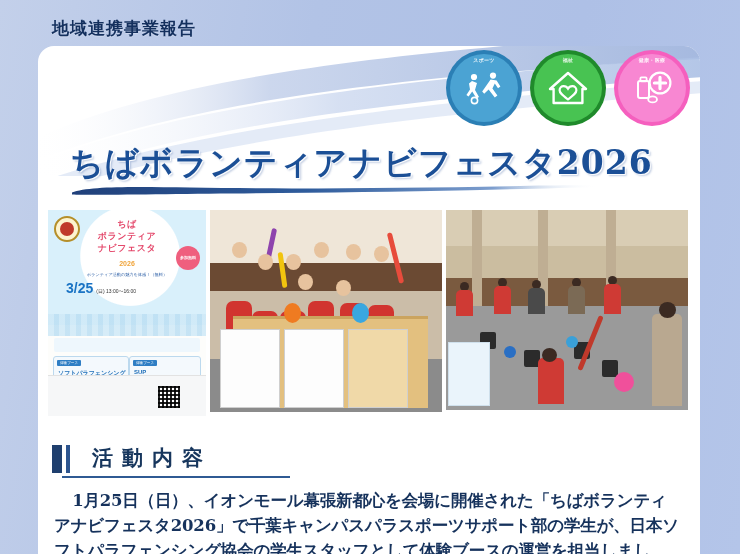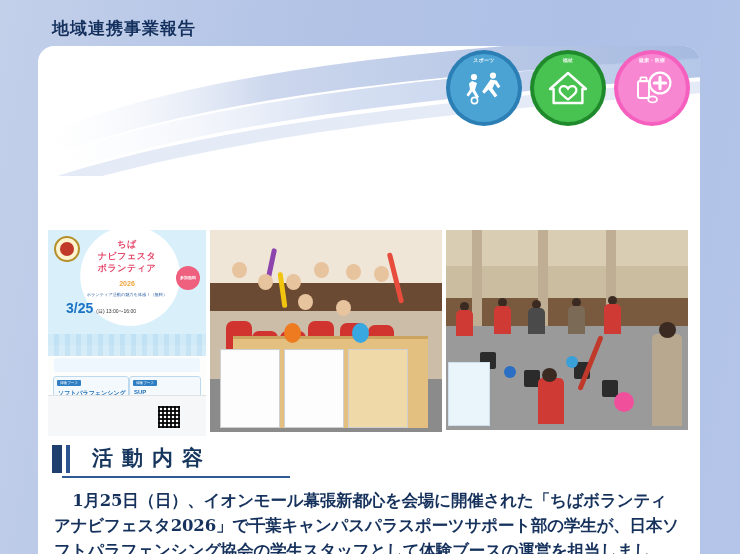--- a/index.html
+++ b/index.html
@@ -39,21 +39,21 @@
   
   .title-wrap{position:absolute;left:32px;top:100px;width:600px;z-index:14;}
   .main-title{
     font-family:"DejaVu Serif","Liberation Serif",serif;
     font-weight:bold;font-size:33px;letter-spacing:1px;
     color:#1b4f96;line-height:1.05;white-space:nowrap;
     text-shadow:1px 1px 0 rgba(255,255,255,.9),2px 2px 2px rgba(40,80,150,.28);
   }
   .brush{margin-top:2px;height:14px;width:530px;position:relative;}
   
-  .photos{position:absolute;left:10px;top:184px;width:650px;height:208px;z-index:14;display:flex;gap:4px;}
+  .photos{position:absolute;left:10px;top:164px;width:650px;height:208px;z-index:14;display:flex;gap:4px;}
   .ph{position:relative;overflow:hidden;background:#ddd;}
   .ph1{width:158px;height:206px;}
   .ph2{width:232px;height:202px;align-self:flex-start;}
   .ph3{width:242px;height:200px;align-self:flex-start;}
   
   .sec{position:absolute;left:14px;top:398px;z-index:14;width:620px;}
   .sec-inner{display:flex;align-items:flex-end;gap:0;}
   .bar-thick{width:10px;height:28px;background:#1f3f6e;}
   .bar-thin{width:4px;height:28px;background:#2d558f;margin-left:4px;}
   .sec-title{
@@ -159,33 +159,49 @@
       <svg width="44" height="36" viewBox="0 0 44 36">
         <circle cx="30" cy="13" r="10.4" fill="none" stroke="#ffffff" stroke-width="2.2"></circle>
         <path d="M30 7.4 L30 18.6 M24.4 13 L35.6 13" stroke="#ffffff" stroke-width="3.2" stroke-linecap="round"></path>
         <rect x="8" y="11" width="11" height="17" rx="2" fill="none" stroke="#ffffff" stroke-width="2"></rect>
         <rect x="10.4" y="7.4" width="6.2" height="4" rx="1" fill="none" stroke="#ffffff" stroke-width="1.8"></rect>
         <ellipse cx="22.6" cy="29.4" rx="4.4" ry="3" fill="none" stroke="#ffffff" stroke-width="1.8"></ellipse>
       </svg>
     </div>
   </div>
 
+  <div class="title-wrap">
+    <div class="main-title">ちばボランティアナビフェスタ2026</div>
+    <div class="brush">
+      <svg width="530" height="14" viewBox="0 0 530 14">
+        <defs>
+          <linearGradient id="bg1" x1="0" y1="0" x2="1" y2="0">
+            <stop offset="0" stop-color="#20407a"></stop>
+            <stop offset="0.45" stop-color="#2f5c9c"></stop>
+            <stop offset="0.8" stop-color="#7d9ece"></stop>
+            <stop offset="1" stop-color="#ffffff" stop-opacity="0"></stop>
+          </linearGradient>
+        </defs>
+        <path d="M2,9.4 C18,3.4 60,3.4 120,4.6 C210,6.2 330,5.2 440,3.2 C480,2.4 512,2.1 528,2.6 L528,4.2 C500,4.6 450,6.2 400,7.2 C300,9.2 180,10.4 96,11.2 C52,11.6 16,12 2,11.4 Z" fill="url(#bg1)"></path>
+      </svg>
+    </div>
+  </div>
 
   <div class="photos">
 
     <div class="ph ph1">
       <div class="poster">
         <div class="sky"></div>
         <div class="seal">
             <i></i>
           </div>
         <div class="ptitle">
           <div>ちば</div>
+          <div>ボランティア</div>
           <div>ナビフェスタ</div>
-          <div>ボランティア</div>
         </div>
         <div class="pyear">2026</div>
         <div class="psub">ボランティア活動の魅力を体感！（無料）</div>
         <div class="pdate">
           <span>3/25</span><small>(日) 13:00〜16:00</small>
         </div>
         <div class="badge">参加無料</div>
         <div class="city"></div>
         <div class="note"></div>
         <div class="card cardL">

